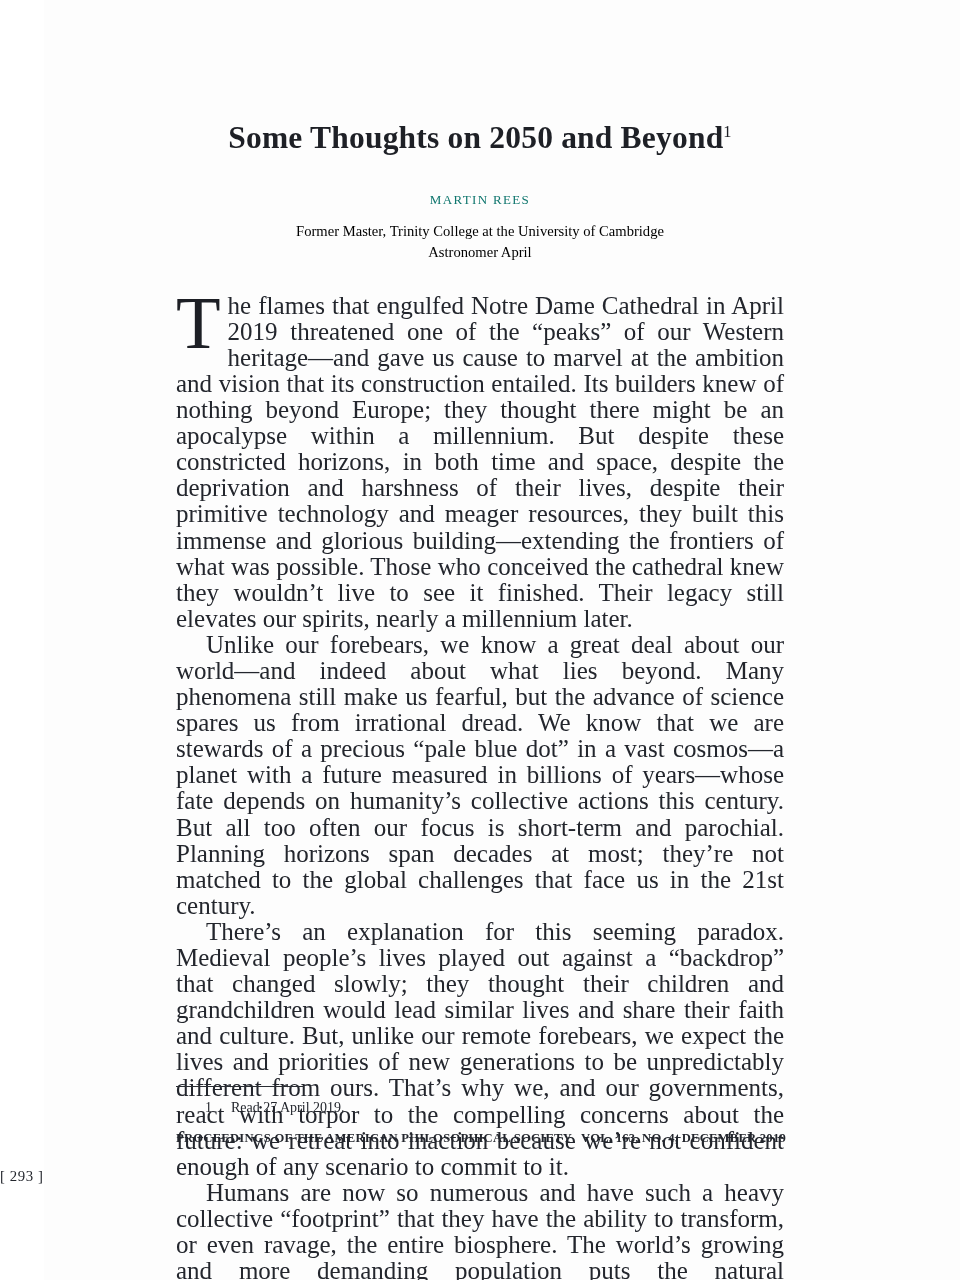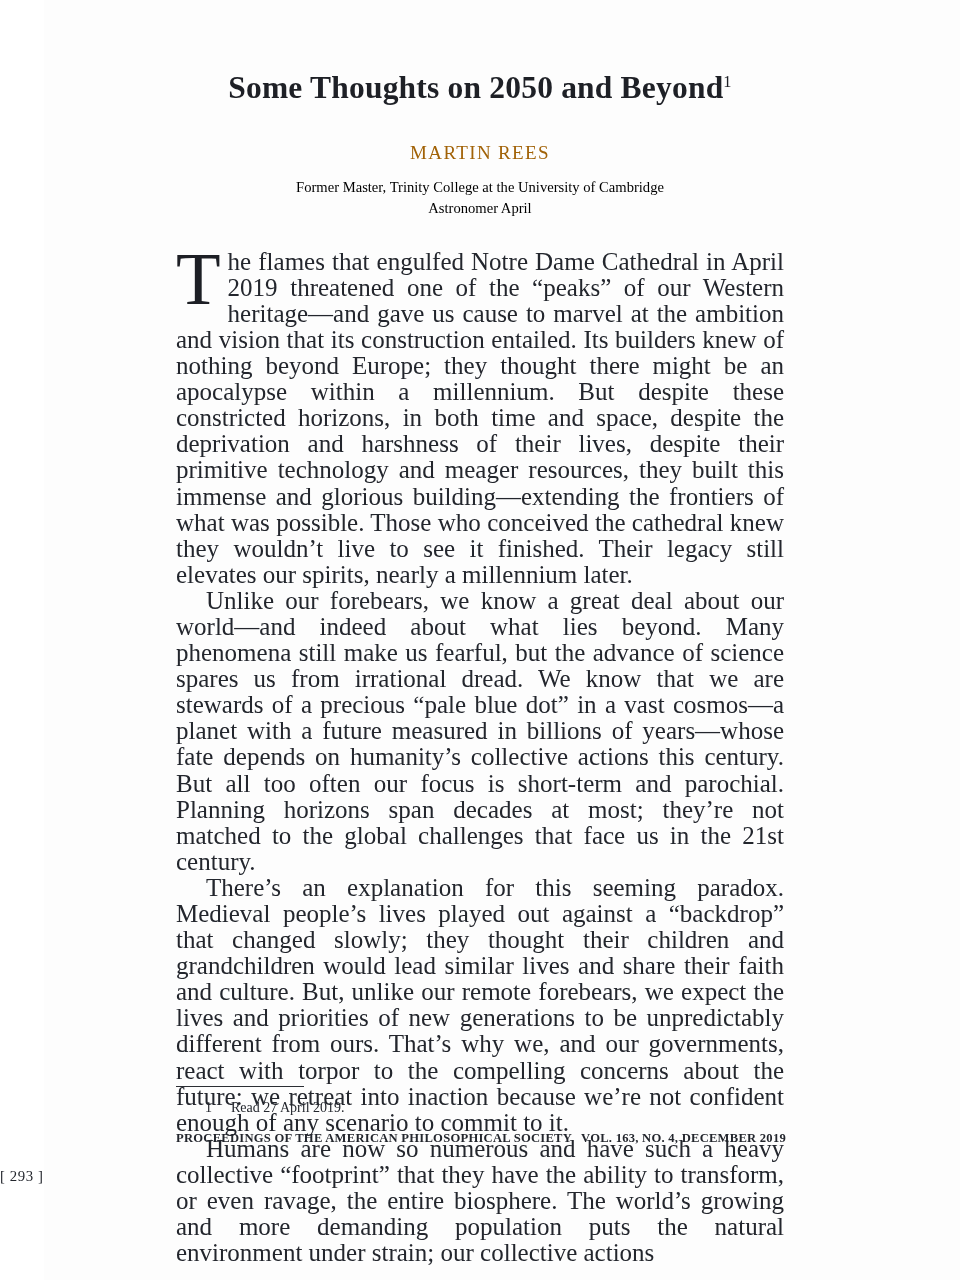--- a/index.html
+++ b/index.html
@@ -37,43 +37,43 @@
   .content {
     position: absolute;
     left: 176px;
     top: 0;
     width: 608px;
   }
 
   
   .title {
     margin: 0;
-    padding-top: 70px;
+    padding-top: 120px;
     text-align: center;
     font-family: "Liberation Serif", "DejaVu Serif", serif;
     font-size: 31.5px;
     font-weight: 600;
     letter-spacing: 0.2px;
     color: #1e2026;
     line-height: 1.15;
   }
   .title sup {
     font-size: 0.52em;
     font-weight: 500;
     vertical-align: super;
     line-height: 0;
   }
 
   .author {
     margin: 0;
     padding-top: 36px;
     text-align: center;
-    font-size: 19px;
+    font-size: 13px;
     letter-spacing: 1.35px;
-    color: #a16207;
+    color: #0f766e;
     font-weight: 400;
   }
 
   .affil {
     margin: 0;
     padding-top: 13px;
     text-align: center;
     font-size: 14.6px;
     line-height: 1.42;
     color: #000000;

